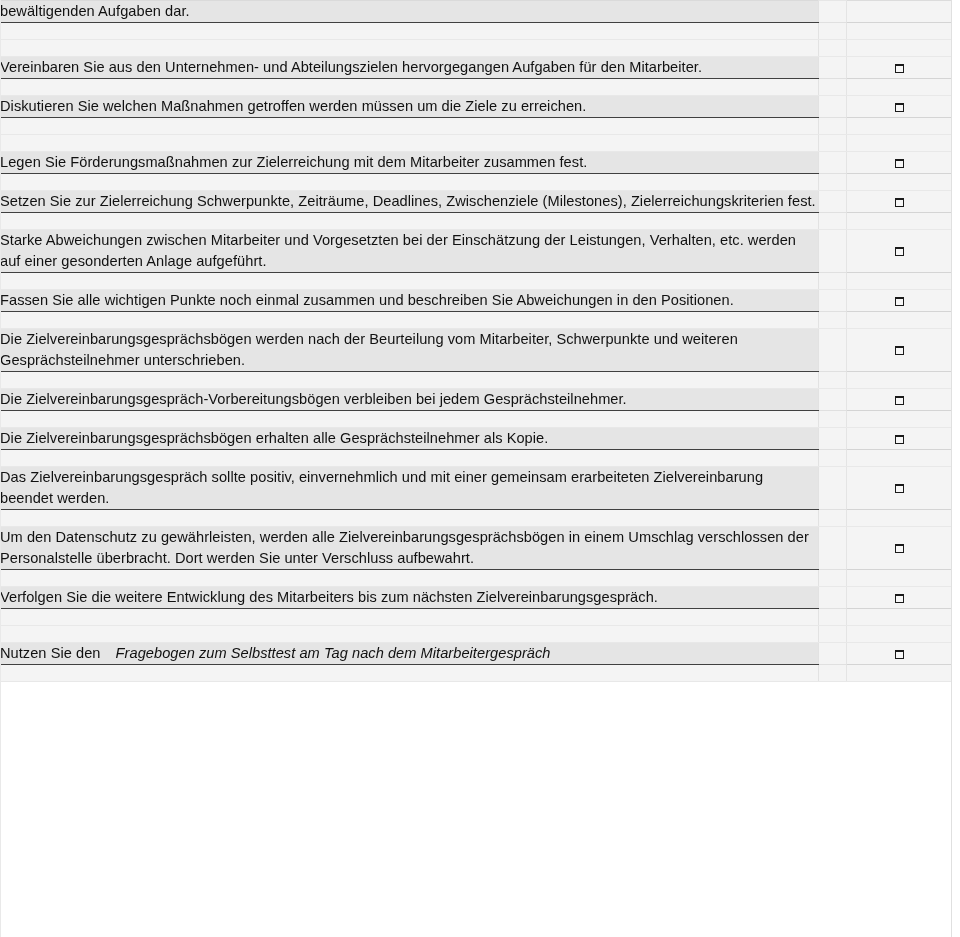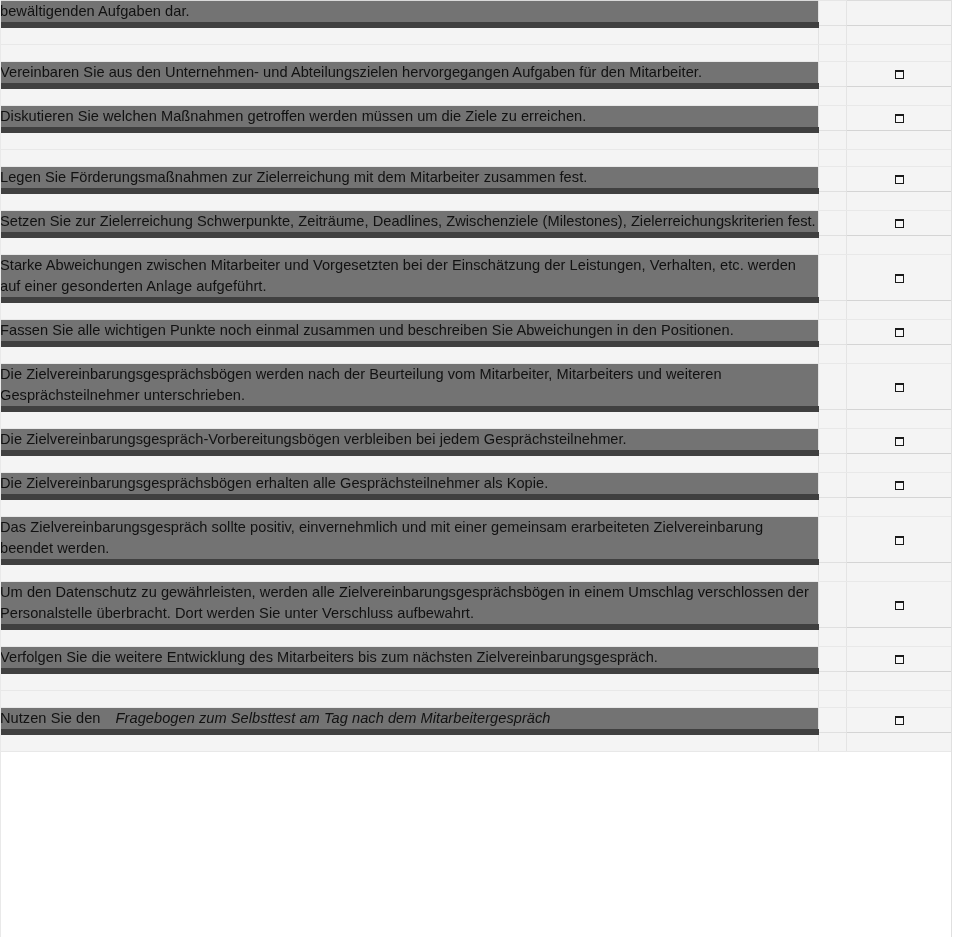--- a/index.html
+++ b/index.html
@@ -33,23 +33,23 @@
   col.c-check { width: 106px; }
 
   tr.content-row td,
   tr.spacer-row td {
     padding: 0;
     vertical-align: middle;
   }
 
   
   td.text-cell {
-    background: #737373;
+    background: #e5e5e5;
     border-top: 1px solid #dadada;
-    border-bottom: 6px solid #404040;
+    border-bottom: 1px solid #404040;
     border-right: 1px solid #e2e2e2;
     padding: 5px 10px 6px 14px;
     font-size: 14.6px;
     line-height: 21px;
     color: #111111;
     letter-spacing: 0.05px;
   }
 
   
   td.gutter-cell {
@@ -196,21 +196,21 @@
           <td class="text-cell">Fassen Sie alle wichtigen Punkte noch einmal zusammen und beschreiben Sie Abweichungen in den Positionen.</td>
           <td class="gutter-cell"></td>
           <td class="check-cell"><span class="checkbox-glyph"></span></td>
         </tr>
         <tr class="spacer-row">
           <td class="text-cell"></td>
           <td class="gutter-cell"></td>
           <td class="check-cell"></td>
         </tr>
         <tr class="content-row">
-          <td class="text-cell">Die Zielvereinbarungsgesprächsbögen werden nach der Beurteilung vom Mitarbeiter, Mitarbeiters und weiteren Gesprächsteilnehmer unterschrieben.</td>
+          <td class="text-cell">Die Zielvereinbarungsgesprächsbögen werden nach der Beurteilung vom Mitarbeiter, Schwerpunkte und weiteren Gesprächsteilnehmer unterschrieben.</td>
           <td class="gutter-cell"></td>
           <td class="check-cell"><span class="checkbox-glyph"></span></td>
         </tr>
         <tr class="spacer-row">
           <td class="text-cell"></td>
           <td class="gutter-cell"></td>
           <td class="check-cell"></td>
         </tr>
         <tr class="content-row">
           <td class="text-cell">Die Zielvereinbarungsgespräch-Vorbereitungsbögen verbleiben bei jedem Gesprächsteilnehmer.</td>

